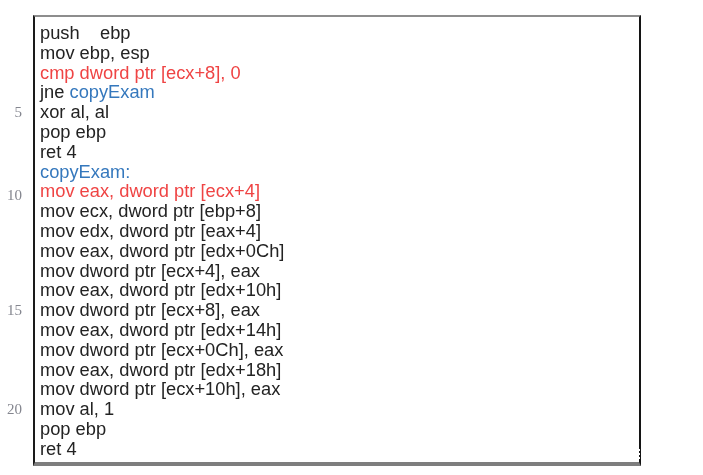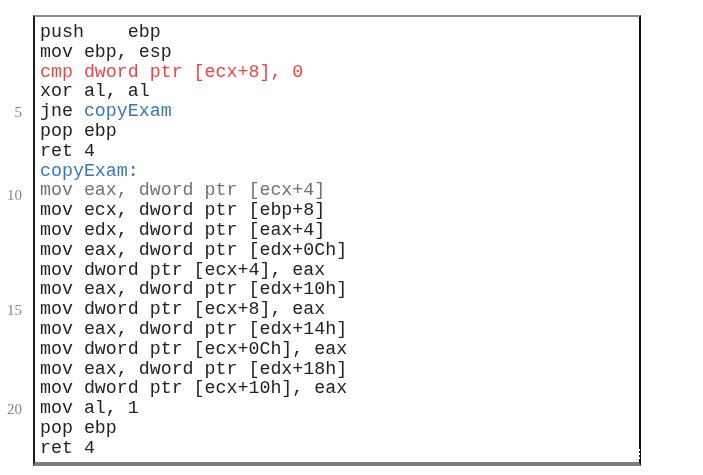--- a/index.html
+++ b/index.html
@@ -24,21 +24,21 @@
     border-bottom: 4px solid #7e7e7e;
     border-left: 2px solid #1a1a1a;
     background: #ffffff;
   }
   .code-lines {
     position: absolute;
     left: 0;
     top: 0;
     padding: 6px 0 0 5px;
     margin: 0;
-    font-family: Liberation Mono, monospace;
+    font-family: Liberation Sans, sans-serif;
     font-size: 18.3px;
     line-height: 19.8px;
     letter-spacing: 0;
   }
   .code-line {
     height: 19.8px;
     white-space: pre;
   }
   
   .gutter {
@@ -75,26 +75,26 @@
       <div class="gutter-num" style="top: 186px; color: rgb(132, 134, 143);">10</div>
       <div class="gutter-num" style="top: 301.2px; color: rgb(132, 134, 143); text-align: right;">15</div>
       <div class="gutter-num" style="top: 400.2px; color: rgb(132, 134, 143);">20</div>
     </div>
 
   <div class="listing-box">
     <div class="code-lines">
         <div class="code-line"><span style="color: rgb(35, 35, 35);">push    ebp</span></div>
         <div class="code-line"><span style="color: rgb(35, 35, 35);">mov ebp, esp</span></div>
         <div class="code-line"><span style="color: #ef4444; text-align: center;">cmp dword ptr [ecx+8], 0</span></div>
+        <div class="code-line"><span style="color: rgb(35, 35, 35);">jne </span><span style="color: rgb(53, 120, 189);">copyExam</span></div>
         <div class="code-line"><span style="color: rgb(35, 35, 35);">xor al, al</span></div>
-        <div class="code-line"><span style="color: rgb(35, 35, 35);">jne </span><span style="color: rgb(53, 120, 189);">copyExam</span></div>
         <div class="code-line"><span style="color: rgb(35, 35, 35);">pop ebp</span></div>
         <div class="code-line"><span style="color: rgb(35, 35, 35);">ret 4</span></div>
         <div class="code-line"><span style="color: rgb(53, 120, 189);">copyExam:</span></div>
-        <div class="code-line"><span style="color: #737373;">mov eax, dword ptr [ecx+4]</span></div>
+        <div class="code-line"><span style="color: #ef4444;">mov eax, dword ptr [ecx+4]</span></div>
         <div class="code-line"><span style="color: rgb(35, 35, 35);">mov ecx, dword ptr [ebp+8]</span></div>
         <div class="code-line"><span style="color: rgb(35, 35, 35);">mov edx, dword ptr [eax+4]</span></div>
         <div class="code-line"><span style="color: rgb(35, 35, 35);">mov eax, dword ptr [edx+0Ch]</span></div>
         <div class="code-line"><span style="color: rgb(35, 35, 35);">mov dword ptr [ecx+4], eax</span></div>
         <div class="code-line"><span style="color: rgb(35, 35, 35);">mov eax, dword ptr [edx+10h]</span></div>
         <div class="code-line"><span style="color: rgb(35, 35, 35);">mov dword ptr [ecx+8], eax</span></div>
         <div class="code-line"><span style="color: rgb(35, 35, 35);">mov eax, dword ptr [edx+14h]</span></div>
         <div class="code-line"><span style="color: rgb(35, 35, 35);">mov dword ptr [ecx+0Ch], eax</span></div>
         <div class="code-line"><span style="color: rgb(35, 35, 35);">mov eax, dword ptr [edx+18h]</span></div>
         <div class="code-line"><span style="color: rgb(35, 35, 35);">mov dword ptr [ecx+10h], eax</span></div>

